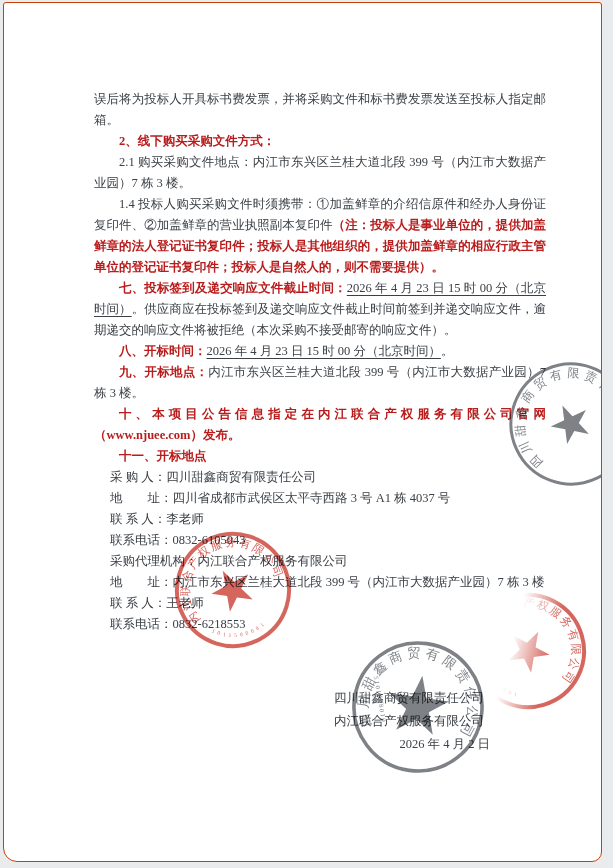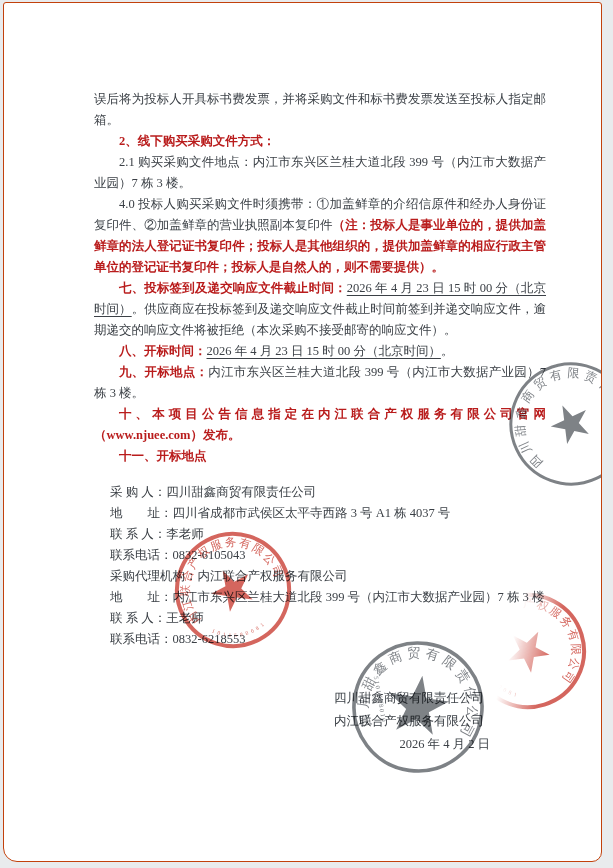--- a/index.html
+++ b/index.html
@@ -17,21 +17,21 @@
   }
   .doc {
     position:absolute; left:90px; top:86px; width:452px;
     font-size:12.5px; line-height:21px; color:#3b4046;
     text-align:justify;
   }
   .doc p { margin:0; text-indent:2em; }
   .doc p.noind { text-indent:0; }
   .b { font-weight:bold; color:#b91c1c; }
   .u { text-decoration:underline; text-underline-offset:3px; }
-  .contacts { margin-top:15px;font-family:Liberation Serif, serif; }
+  .contacts { margin-top:0;font-family:Liberation Serif, serif; }
   .cline { text-indent:16px; }
   .sig {
     position:absolute; left:330px; top:684px; width:156px;
     font-size:12.5px; line-height:23px; color:#3b4046;
   }
   .sig .date { text-align:right; }
 
   
   .stamp {
     position:absolute;
@@ -50,21 +50,21 @@
 </style>
 </head>
 <body>
 
 <div class="page">
 
   <div class="doc">
     <p class="noind"><span>误后将为投标人开具标书费发票，并将采购文件和标书费发票发送至投标人指定邮箱。</span></p>
     <p><span class="b">2、线下购买采购文件方式：</span></p>
     <p><span>2.1 购买采购文件地点：内江市东兴区兰桂大道北段 399 号（内江市大数据产业园）7 栋 3 楼。</span></p>
-    <p><span>4.0 投标人购买采购文件时须携带：①加盖鲜章的介绍信原件和经办人身份证复印件、②加盖鲜章的营业执照副本复印件</span><span class="b">（注：投标人是事业单位的，提供加盖鲜章的法人登记证书复印件；投标人是其他组织的，提供加盖鲜章的相应行政主管单位的登记证书复印件；投标人是自然人的，则不需要提供）。</span></p>
+    <p><span>1.4 投标人购买采购文件时须携带：①加盖鲜章的介绍信原件和经办人身份证复印件、②加盖鲜章的营业执照副本复印件</span><span class="b">（注：投标人是事业单位的，提供加盖鲜章的法人登记证书复印件；投标人是其他组织的，提供加盖鲜章的相应行政主管单位的登记证书复印件；投标人是自然人的，则不需要提供）。</span></p>
     <p><span class="b">七、投标签到及递交响应文件截止时间：</span><span class="u">2026 年 4 月 23 日 15 时 00 分（北京时间）</span><span>。供应商应在投标签到及递交响应文件截止时间前签到并递交响应文件，逾期递交的响应文件将被拒绝（本次采购不接受邮寄的响应文件）。</span></p>
     <p><span class="b">八、开标时间：</span><span class="u">2026 年 4 月 23 日 15 时 00 分（北京时间）</span><span>。</span></p>
     <p><span class="b">九、开标地点：</span><span>内江市东兴区兰桂大道北段 399 号（内江市大数据产业园）7 栋 3 楼。</span></p>
     <p><span class="b">十、本项目公告信息指定在内江联合产权服务有限公司官网（www.njuee.com）发布。</span></p>
     <p><span class="b">十一、开标地点</span></p>
 
     <div class="contacts">
       <div class="cline"><span>采 购 人：</span><span>四川甜鑫商贸有限责任公司</span></div>
       <div class="cline"><span>地　　址：</span><span>四川省成都市武侯区太平寺西路 3 号 A1 栋 4037 号</span></div>
       <div class="cline"><span>联 系 人：</span><span>李老师</span></div>

